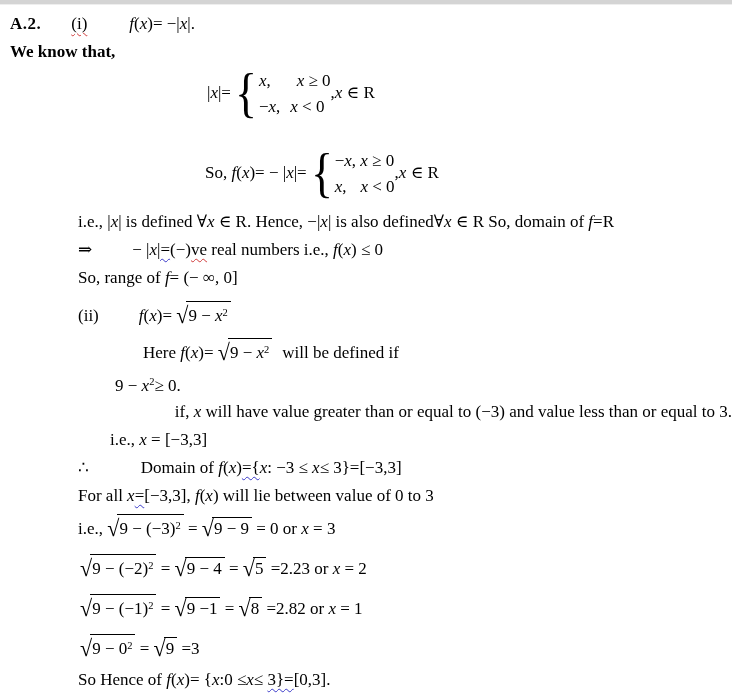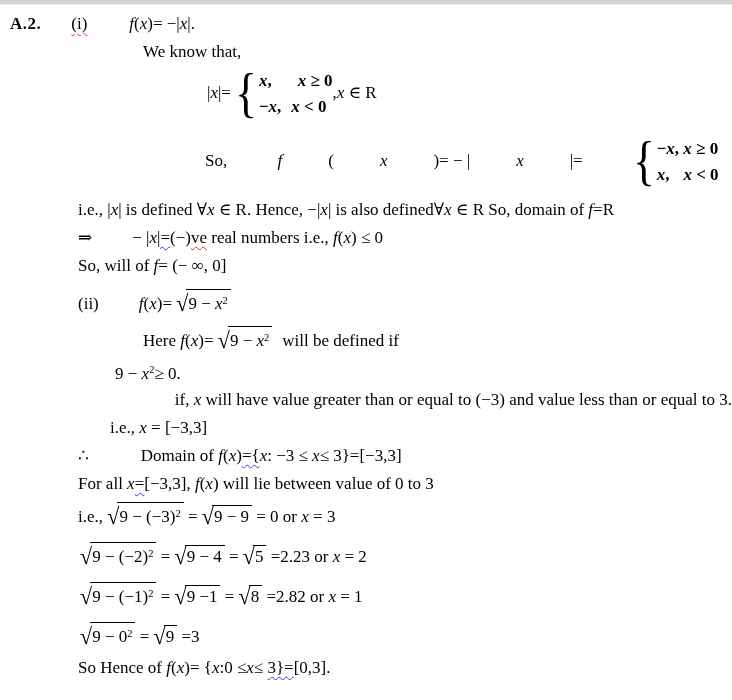--- a/index.html
+++ b/index.html
@@ -18,67 +18,67 @@
   .sup{font-size:10.5px;vertical-align:6px;white-space:pre;}
   .wavy-red{text-decoration-line:underline;text-decoration-style:wavy;text-decoration-color:#d03a3a;text-decoration-thickness:1px;text-underline-offset:3px;}
   .wavy-blue{text-decoration-line:underline;text-decoration-style:wavy;text-decoration-color:#3a3ac8;text-decoration-thickness:1px;text-underline-offset:3px;}
   .hsp{display:inline-block;flex-shrink:0;}
   .sqrt{display:inline-block;white-space:nowrap;}
   .radical{display:inline-block;font-size:1.3em;vertical-align:-2px;transform:scaleY(1.05);}
   .vinculum{display:inline-block;border-top:1.3px solid #000;margin-left:-2px;padding:0 3px 0 2px;line-height:21px;}
   .vinculum .sup{vertical-align:5px;}
   .cases{display:inline-flex;align-items:center;}
   .brace{font-size:54px;line-height:50px;font-weight:400;display:inline-block;transform:scaleX(0.85);margin:0 0 0 2px;}
-  .case-rows{display:inline-flex;flex-direction:column;row-gap:1px;font-weight:bold;}
+  .case-rows{display:inline-flex;flex-direction:column;row-gap:1px;}
   .case-row{display:block;line-height:25px;white-space:pre;}
 </style>
 </head>
 <body>
 
 <div class="top-strip"></div>
 <div class="doc">
     <div class="line" style="margin-left: 0px; margin-top: 2px;"><span class="seg bf">A.2.</span><span class="hsp" style="width: 30px;"></span><span class="seg wavy-red">(i)</span><span class="hsp" style="width: 42px;"></span><span class="seg it">f</span><span class="seg">(</span><span class="seg it">x</span><span class="seg">)= −|</span><span class="seg it">x</span><span class="seg">|.</span></div>
-    <div class="line" style="margin-left: 133px; margin-top: 2px;"><span class="seg">We know that,</span></div>
+    <div class="line" style="margin-top: 2px; font-weight: bold;"><span class="seg">We know that,</span></div>
     <div class="line flex" style="margin-left: 197px; line-height: 56px; min-height: 56px;">
       <span class="seg">|</span>
       <span class="seg it">x</span>
       <span class="seg">|=</span>
       <span class="cases">
         <span class="brace">{</span>
         <span class="case-rows">
           <span class="case-row"><span class="seg it">x</span><span class="seg">,</span><span class="hsp" style="width: 26px;"></span><span class="seg it">x</span><span class="seg"> ≥ 0</span></span>
           <span class="case-row"><span class="seg">−</span><span class="seg it">x</span><span class="seg">,</span><span class="hsp" style="width: 10px;"></span><span class="seg it">x</span><span class="seg"> &lt; 0</span></span>
         </span>
       </span>
       <span class="seg">,</span>
       <span class="seg it">x</span>
       <span class="seg"> ∈ R</span>
     </div>
-    <div class="line flex" style="margin-left: 195px; margin-top: 12px; line-height: 56px; min-height: 56px; gap: 46px;">
+    <div class="line flex" style="margin-left: 195px; margin-top: 24px; line-height: 56px; min-height: 56px;">
       <span class="seg">So, </span>
       <span class="seg it">f</span>
       <span class="seg">(</span>
       <span class="seg it">x</span>
       <span class="seg">)= − |</span>
       <span class="seg it">x</span>
       <span class="seg">|=</span>
       <span class="cases">
         <span class="brace">{</span>
         <span class="case-rows">
           <span class="case-row"><span class="seg">−</span><span class="seg it">x</span><span class="seg">, </span><span class="seg it">x</span><span class="seg"> ≥ 0</span></span>
           <span class="case-row"><span class="seg it">x</span><span class="seg">,</span><span class="hsp" style="width: 14px;"></span><span class="seg it">x</span><span class="seg"> &lt; 0</span></span>
         </span>
       </span>
       <span class="seg">,</span>
       <span class="seg it">x</span>
       <span class="seg"> ∈ R</span>
     </div>
     <div class="line" style="margin-left: 68px; margin-top: 8px;"><span class="seg">i.e., |</span><span class="seg it">x</span><span class="seg">| is defined ∀</span><span class="seg it">x</span><span class="seg"> ∈ R. Hence, −|</span><span class="seg it">x</span><span class="seg">| is also defined∀</span><span class="seg it">x</span><span class="seg"> ∈ R So, domain of </span><span class="seg it">f</span><span class="seg">=R</span></div>
     <div class="line" style="margin-left: 68px; margin-top: 2px;"><span class="seg">⇒</span><span class="hsp" style="width: 40px;"></span><span class="seg">− |</span><span class="seg it">x</span><span class="seg wavy-blue">|=</span><span class="seg">(−)</span><span class="seg wavy-red">ve</span><span class="seg"> real numbers i.e., </span><span class="seg it">f</span><span class="seg">(</span><span class="seg it">x</span><span class="seg">) ≤ 0</span></div>
-    <div class="line" style="margin-left: 68px; margin-top: 2px;"><span class="seg">So, will of </span><span class="seg it">f</span><span class="seg">= (− ∞, 0]</span></div>
+    <div class="line" style="margin-left: 68px; margin-top: 2px;"><span class="seg">So, range of </span><span class="seg it">f</span><span class="seg">= (− ∞, 0]</span></div>
     <div class="line" style="margin-left: 68px; margin-top: 8px; line-height: 34px; min-height: 34px;"><span class="seg">(ii)</span><span class="hsp" style="width: 40px;"></span><span class="seg it">f</span><span class="seg">(</span><span class="seg it">x</span><span class="seg">)= </span><span class="sqrt"><span class="radical">√</span><span class="vinculum"><span class="seg">9 − </span><span class="seg it">x</span><span class="seg sup">2</span></span></span></div>
     <div class="line" style="margin-left: 133px; margin-top: 4px; line-height: 32px; min-height: 32px;"><span class="seg">Here </span><span class="seg it">f</span><span class="seg">(</span><span class="seg it">x</span><span class="seg">)= </span><span class="sqrt"><span class="radical">√</span><span class="vinculum"><span class="seg">9 − </span><span class="seg it">x</span><span class="seg sup">2</span></span></span><span class="hsp" style="width: 10px;"></span><span class="seg">will be defined if</span></div>
     <div class="line" style="margin-left: 105px;"><span class="seg">9 − </span><span class="seg it">x</span><span class="seg sup">2</span><span class="seg">≥ 0.</span></div>
     <div class="line" style="margin-left: 68px; text-align: right;"><span class="seg">if, </span><span class="seg it">x</span><span class="seg"> will have value greater than or equal to (−3) and value less than or equal to 3.</span></div>
     <div class="line" style="margin-left: 100px; margin-top: 2px;"><span class="seg">i.e., </span><span class="seg it">x</span><span class="seg"> = [−3,3]</span></div>
     <div class="line" style="margin-left: 68px; margin-top: 2px;"><span class="seg">∴</span><span class="hsp" style="width: 52px;"></span><span class="seg">Domain of </span><span class="seg it">f</span><span class="seg">(</span><span class="seg it">x</span><span class="seg">)</span><span class="seg wavy-blue">={</span><span class="seg it">x</span><span class="seg">: −3 ≤ </span><span class="seg it">x</span><span class="seg">≤ 3}=[−3,3]</span></div>
     <div class="line" style="margin-left: 68px; margin-top: 2px;"><span class="seg">For all </span><span class="seg it">x</span><span class="seg wavy-blue">=</span><span class="seg">[−3,3], </span><span class="seg it">f</span><span class="seg">(</span><span class="seg it">x</span><span class="seg">) will lie between value of 0 to 3</span></div>
     <div class="line" style="margin-left: 68px; margin-top: 4px; line-height: 32px; min-height: 32px;"><span class="seg">i.e., </span><span class="sqrt"><span class="radical">√</span><span class="vinculum"><span class="seg">9 − (−3)</span><span class="seg sup">2</span></span></span><span class="seg"> = </span><span class="sqrt"><span class="radical">√</span><span class="vinculum"><span class="seg">9 − 9</span></span></span><span class="seg"> = 0 or </span><span class="seg it">x</span><span class="seg"> = 3</span></div>
     <div class="line" style="margin-left: 70px; margin-top: 6px; line-height: 36px; min-height: 36px;"><span class="sqrt"><span class="radical">√</span><span class="vinculum"><span class="seg">9 − (−2)</span><span class="seg sup">2</span></span></span><span class="seg"> = </span><span class="sqrt"><span class="radical">√</span><span class="vinculum"><span class="seg">9 − 4</span></span></span><span class="seg"> = </span><span class="sqrt"><span class="radical">√</span><span class="vinculum"><span class="seg">5</span></span></span><span class="seg"> =2.23 or </span><span class="seg it">x</span><span class="seg"> = 2</span></div>
     <div class="line" style="margin-left: 70px; margin-top: 4px; line-height: 36px; min-height: 36px;"><span class="sqrt"><span class="radical">√</span><span class="vinculum"><span class="seg">9 − (−1)</span><span class="seg sup">2</span></span></span><span class="seg"> = </span><span class="sqrt"><span class="radical">√</span><span class="vinculum"><span class="seg">9 −1</span></span></span><span class="seg"> = </span><span class="sqrt"><span class="radical">√</span><span class="vinculum"><span class="seg">8</span></span></span><span class="seg"> =2.82 or </span><span class="seg it">x</span><span class="seg"> = 1</span></div>

